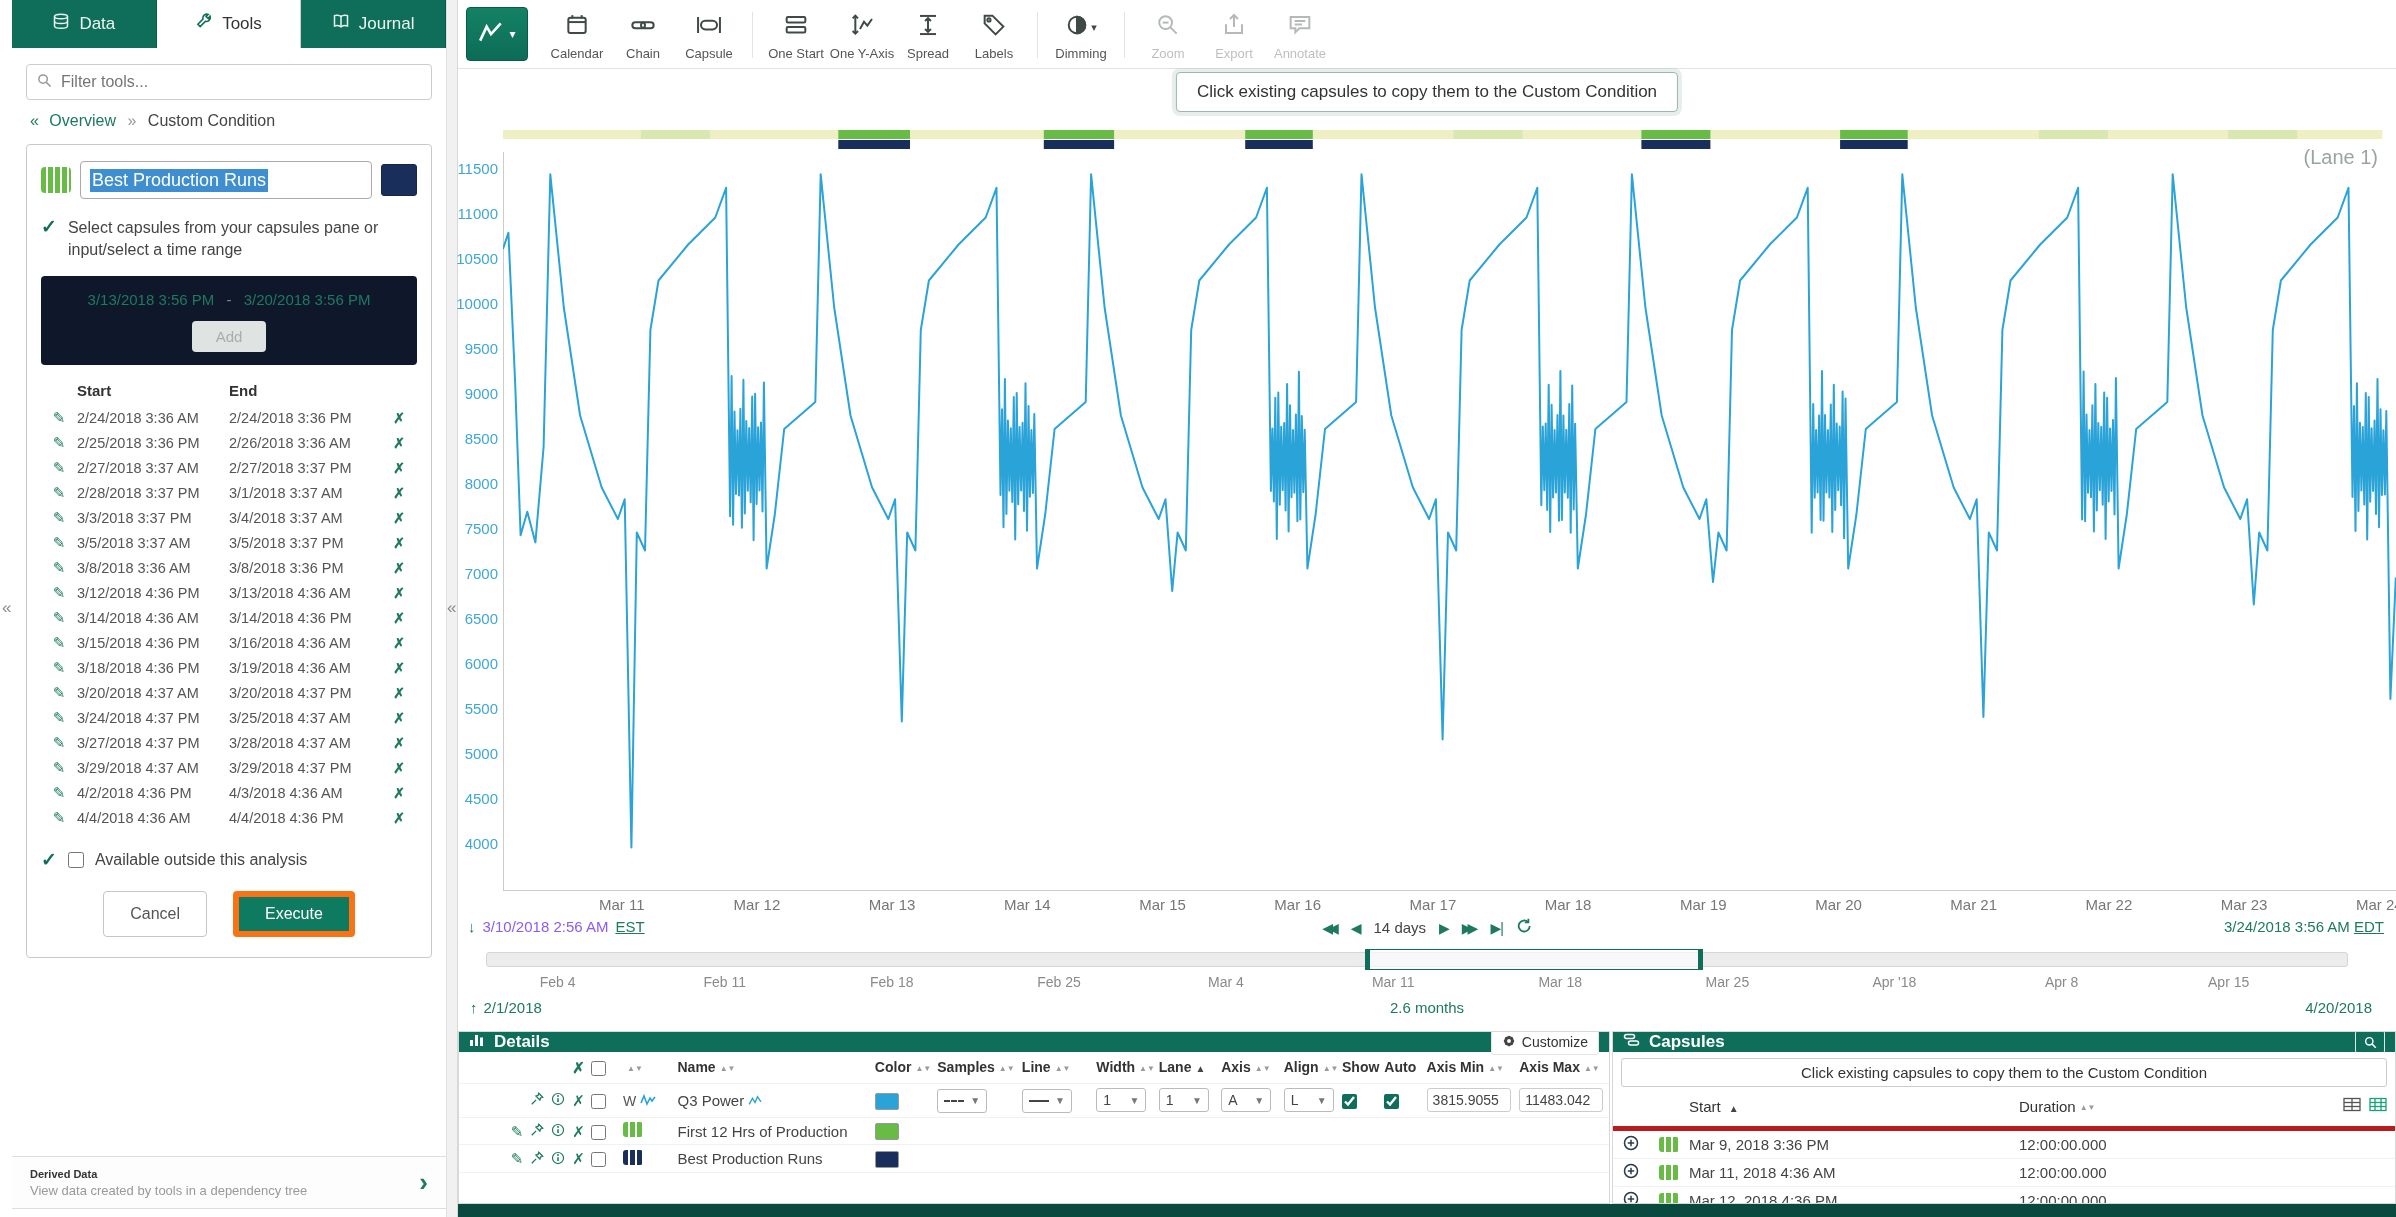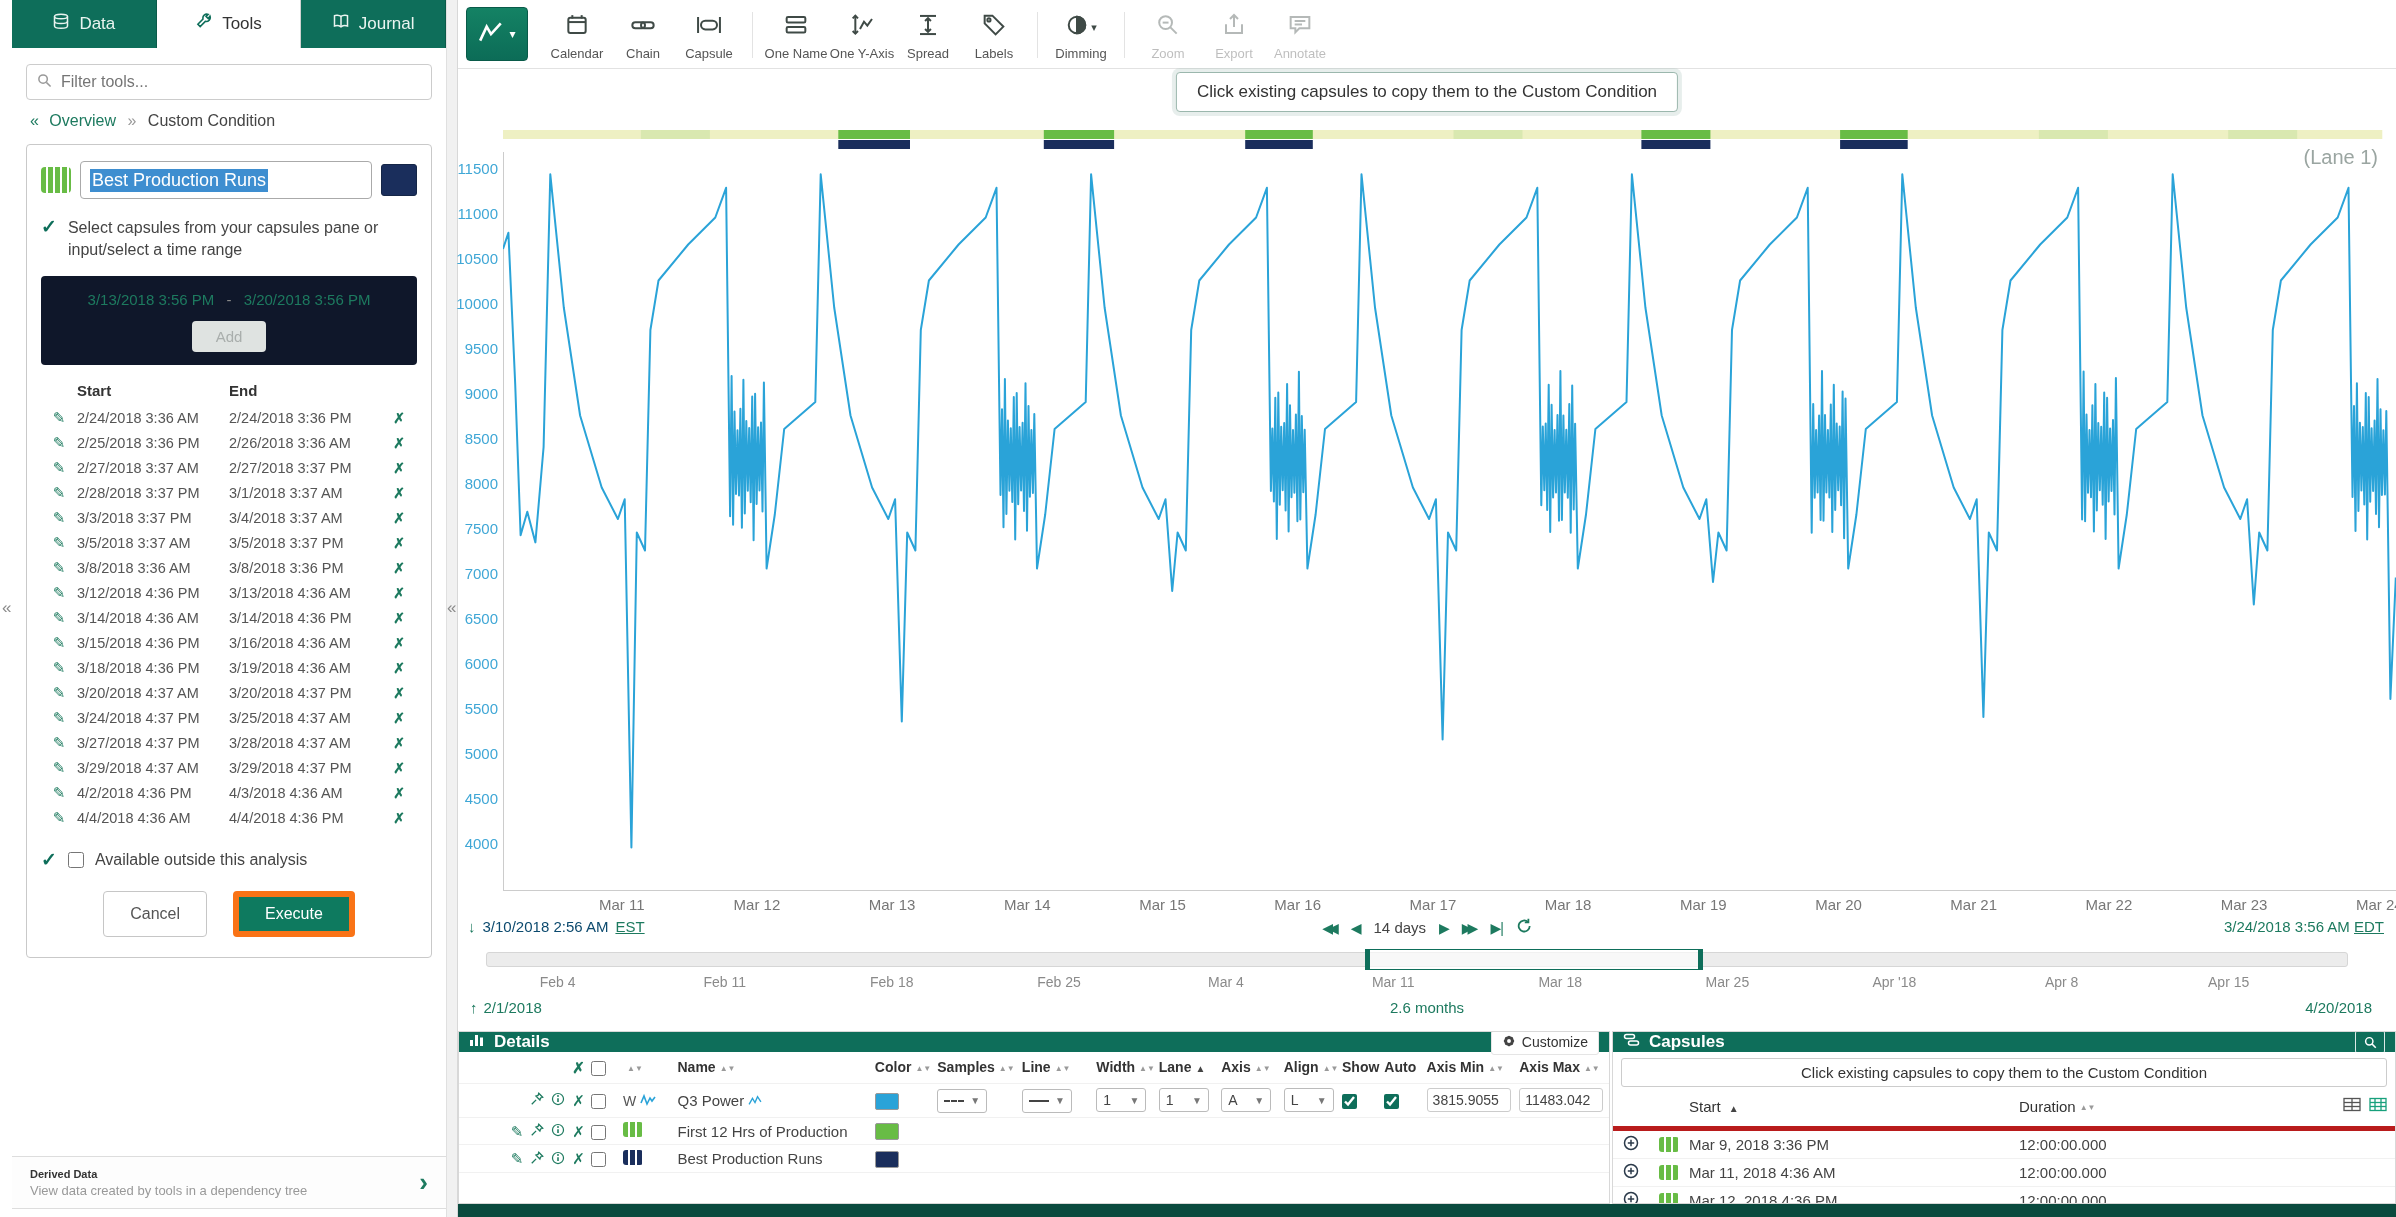--- a/index.html
+++ b/index.html
@@ -372,21 +372,21 @@
         <span class="tb-label">Capsule</span>
       </div>
 
       <div class="tb-sep"></div>
 
       <div class="tb-item">
         <span><svg width="24" height="24" viewBox="0 0 18 18" fill="none" stroke-width="1.5">
               <rect x="2" y="3" width="14" height="4.2" rx="1"></rect>
               <rect x="2" y="10.5" width="14" height="4.2" rx="1"></rect>
             </svg></span>
-        <span class="tb-label">One Name</span>
+        <span class="tb-label">One Start</span>
       </div>
       <div class="tb-item">
         <span><svg width="24" height="24" viewBox="0 0 18 18" fill="none" stroke-width="1.5">
               <line x1="4" y1="2" x2="4" y2="15.5"></line>
               <polyline points="2,4 4,2 6,4"></polyline>
               <polyline points="2,13.5 4,15.5 6,13.5"></polyline>
               <polyline points="7.5,12 10.5,6.5 13,9.5 16.5,4.5"></polyline>
             </svg></span>
         <span class="tb-label">One Y-Axis</span>
       </div>
@@ -505,21 +505,21 @@
         <span class="xtick" style="left: 1380.51px;">Mar 20</span>
         <span class="xtick" style="left: 1515.71px;">Mar 21</span>
         <span class="xtick" style="left: 1650.91px;">Mar 22</span>
         <span class="xtick" style="left: 1786.11px;">Mar 23</span>
         <span class="xtick" style="left: 1921.31px;">Mar 24</span>
       </div>
 
     <div class="chart-footer cf">
       <div class="cf-left">
         <span>↓</span>
-        <a style="color:#0c4a6e;text-decoration:none">3/10/2018 2:56 AM</a>
+        <a style="color:#8b5cf6;text-decoration:none">3/10/2018 2:56 AM</a>
         <span class="tz">EST</span>
       </div>
       <div class="cf-center">
         <span class="navi dbl">◀◀</span>
         <span class="navi">◀</span>
         <span class="range">14 days</span>
         <span class="navi">▶</span>
         <span class="navi dbl">▶▶</span>
         <span class="navi">▶|</span>
         <span><svg width="16" height="16" viewBox="0 0 16 16" fill="none" stroke="#1d7a5f" stroke-width="1.8">

